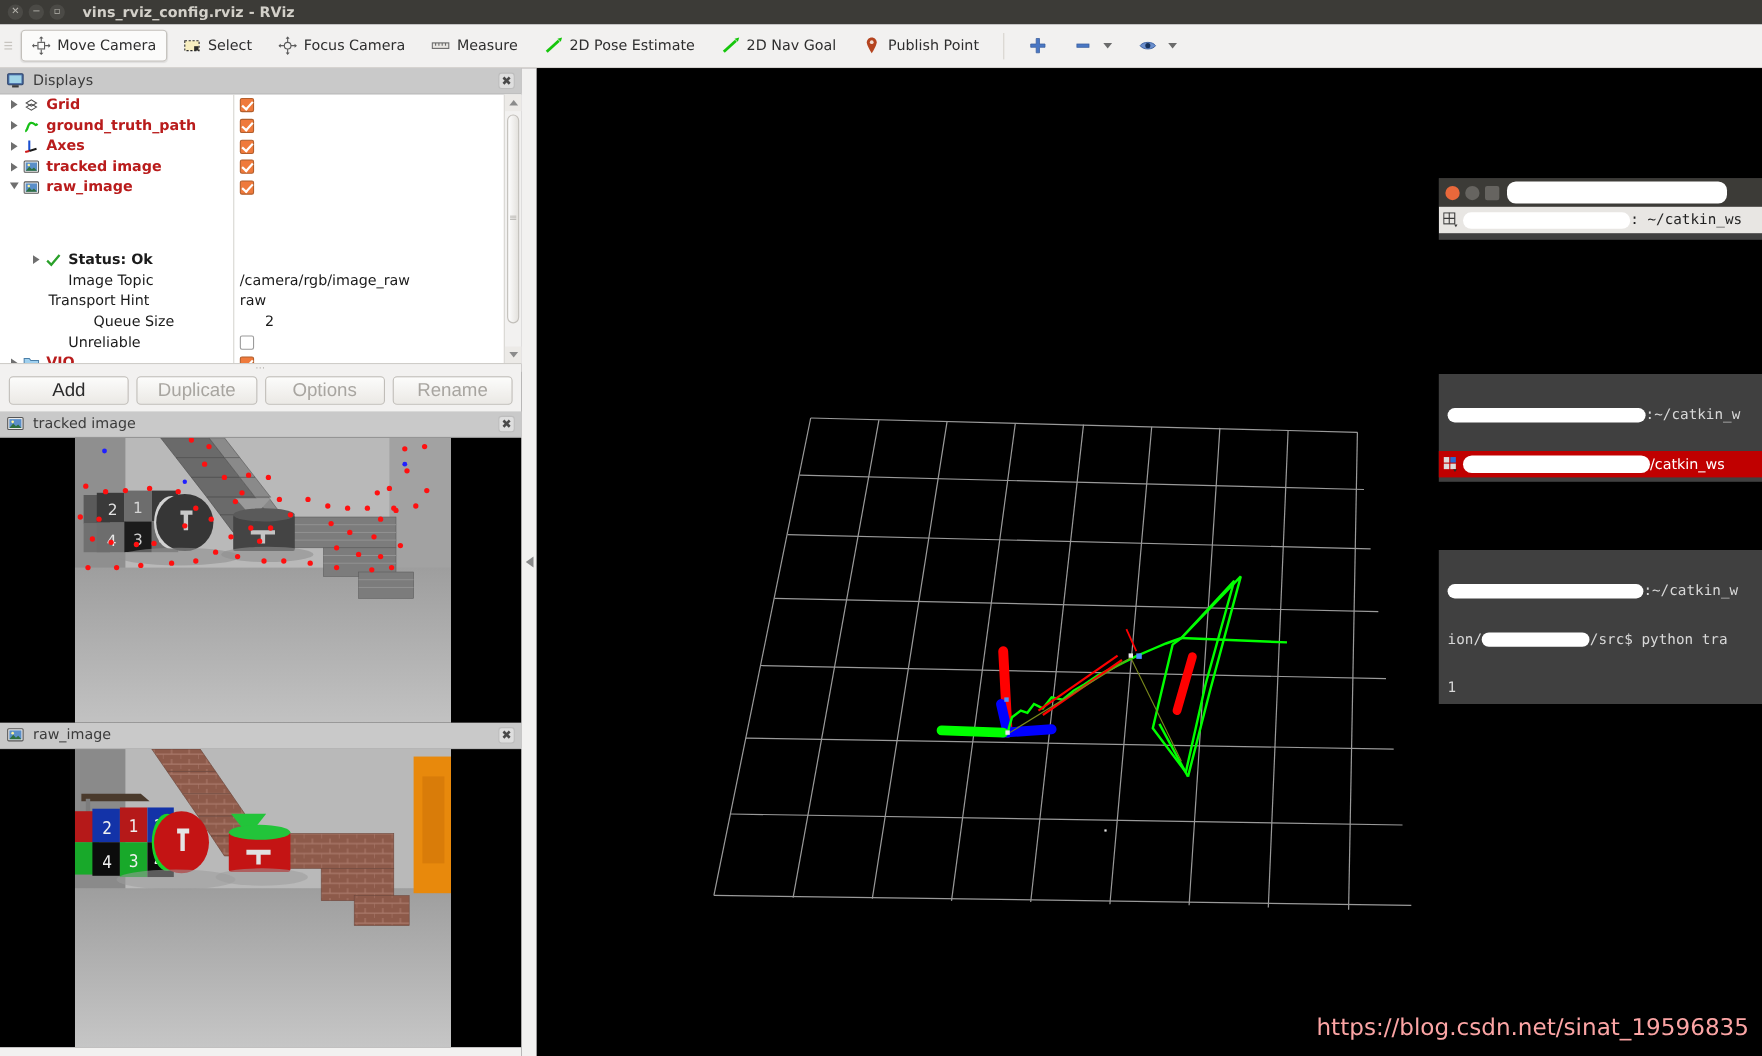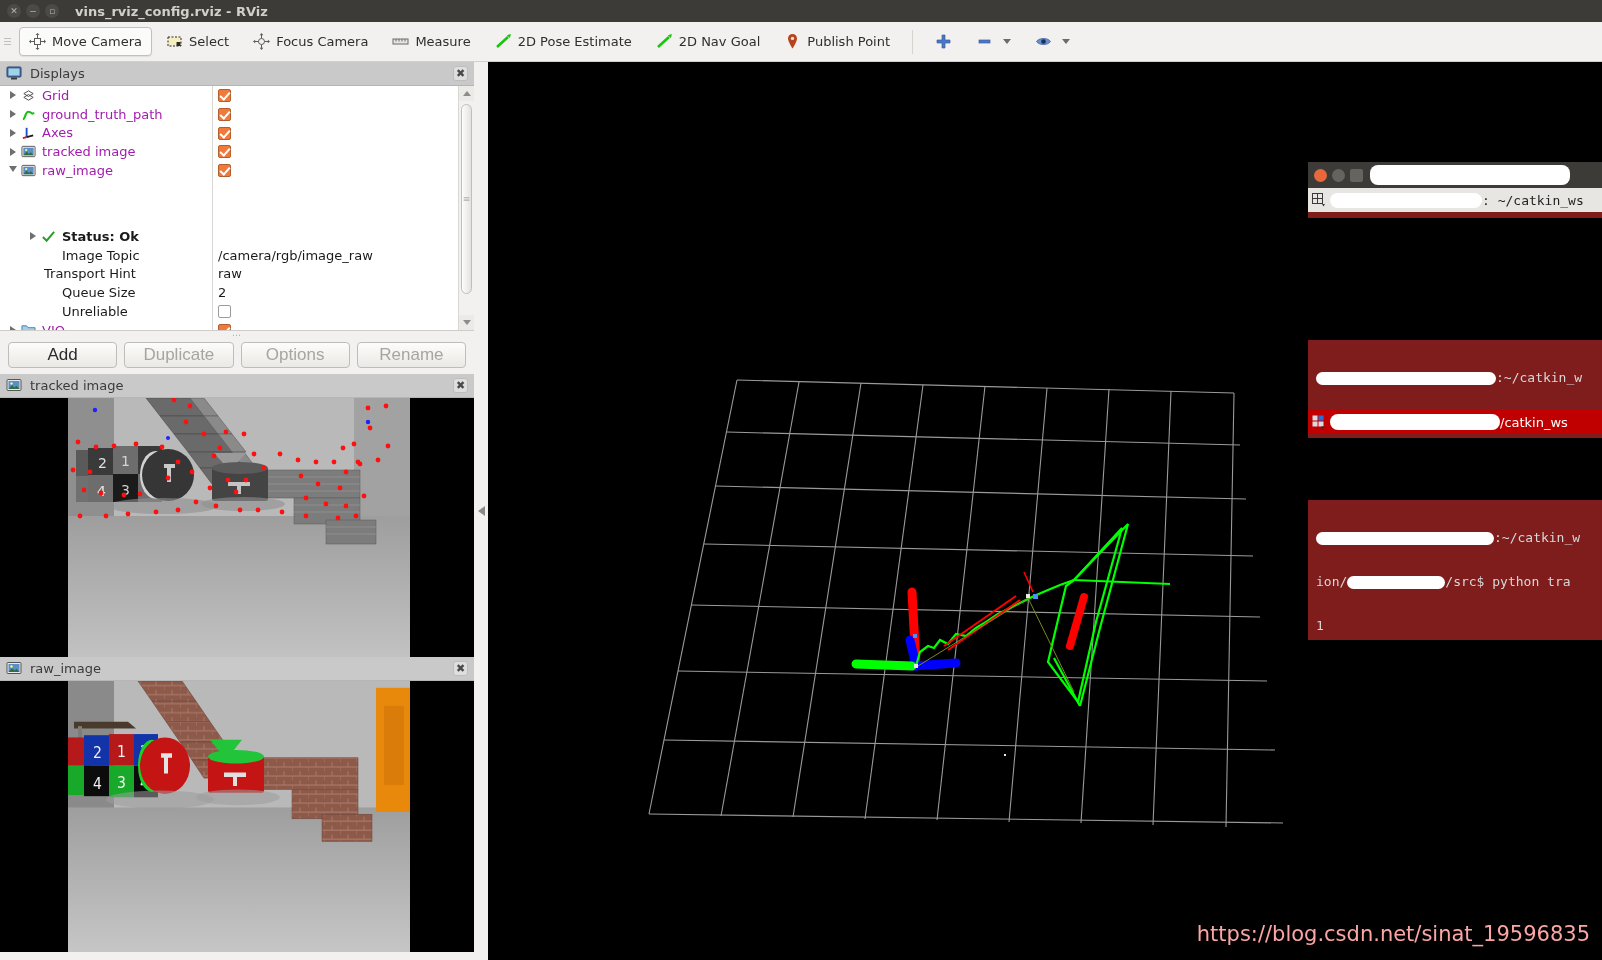--- a/index.html
+++ b/index.html
@@ -77,21 +77,21 @@
           padding-left: 6px; }
   .twist { width: 14px; flex: 0 0 14px; display: flex; align-items: center;
            justify-content: center; }
   .twist i { width: 0; height: 0; border-top: 4px solid transparent;
              border-bottom: 4px solid transparent; border-left: 6px solid #6f6f6f; }
   .twist.open i { border-left: 4px solid transparent; border-right: 4px solid transparent;
                   border-top: 6px solid #6f6f6f; }
   .titem-icon { width: 17px; flex: 0 0 17px; margin-right: 5px;
                 display: flex; align-items: center; justify-content: center; }
   .tlabel { color: #1a1a1a; }
-  .tlabel.blue { color: #a21caf; font-weight: normal; }
+  .tlabel.blue { color: #b91c1c; font-weight: bold; }
   .tlabel.bold { font-weight: bold; }
   .tcell { position: absolute; left: 218px; font-size: 13px; color: #1a1a1a; }
   .chk { width: 13px; height: 13px; border: 1px solid #b25f2d; background: #ef7a3c;
          border-radius: 2px; position: relative; }
   .chk::after { content: ""; position: absolute; left: 3px; top: 0px; width: 4px;
                 height: 8px; border: solid #fff; border-width: 0 2px 2px 0;
                 transform: rotate(42deg); }
   .chk.off { background: #fff; border: 1px solid #9b9b9b; }
   .chk.off::after { display: none; }
 
@@ -131,21 +131,21 @@
             background: #000; overflow: hidden; }
   .splitbar { position: absolute; left: 474px; top: 62px; width: 14px; height: 898px;
               background: #f2f1f0; display: flex; align-items: center;
               justify-content: center; }
   .splitbar i { width: 0; height: 0; border-top: 5px solid transparent;
                 border-bottom: 5px solid transparent; border-right: 7px solid #8a8a8a; }
   .watermark { position: absolute; right: 12px; bottom: 14px; color: #fca5a5;
                font-size: 21px; font-family: "DejaVu Sans", "Liberation Sans", sans-serif; }
 
   
-  .term { position: absolute; background: #7f1d1d; overflow: hidden;
+  .term { position: absolute; background: #404040; overflow: hidden;
           font-family: "DejaVu Sans Mono", "Liberation Mono", monospace; }
   .term-tbar { height: 26px; background: #3c3b37; display: flex; align-items: center;
                padding-left: 6px; }
   .tb-dot { width: 13px; height: 13px; border-radius: 50%; margin-right: 5px; }
   .term-tabbar { height: 24px; background: #e8e6e3; display: flex; align-items: center;
                  padding-left: 4px; font-size: 13px; color: #1f1f1f; }
   .term-tabbar.red { background: #c00000; color: #ffffff; }
   .term-body { color: #d8d8d8; font-size: 13px; line-height: 14.6px;
                padding: 2px 0 0 8px; white-space: pre; }
   .redact { background: #fff; border-radius: 8px; display: inline-block;
@@ -400,21 +400,21 @@
             <span class="titem-icon"></span>
             <span class="tlabel">Image Topic</span>
             <span class="tcell">/camera/rgb/image_raw</span>
           </div>
           <div class="trow" style="padding-left: 8px; position: relative;">
             <span class="twist"></span>
             <span class="titem-icon"></span>
             <span class="tlabel">Transport Hint</span>
             <span class="tcell">raw</span>
           </div>
-          <div class="trow" style="padding-left: 26px; position: relative;">
+          <div class="trow" style="padding-left: 26px; position: relative; margin-left: 23px;">
             <span class="twist"></span>
             <span class="titem-icon"></span>
             <span class="tlabel">Queue Size</span>
             <span class="tcell">2</span>
           </div>
           <div class="trow" style="padding-left: 26px; position: relative;">
             <span class="twist"></span>
             <span class="titem-icon"></span>
             <span class="tlabel">Unreliable</span>
             <span class="chk off" style="position: absolute; left: 218px; top: 3px;"></span>

